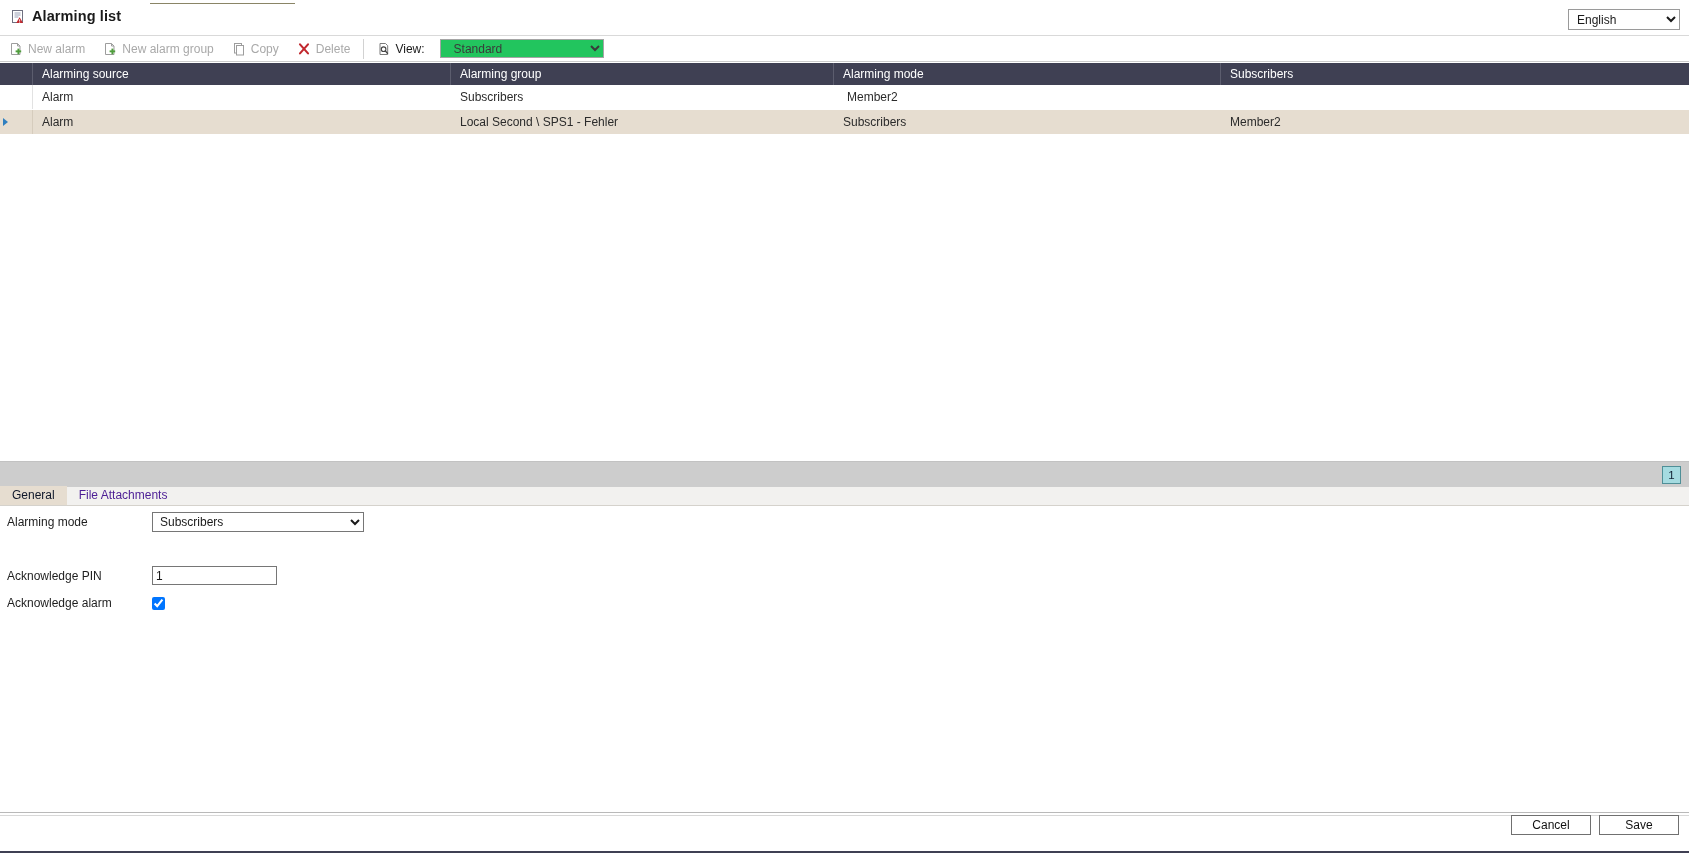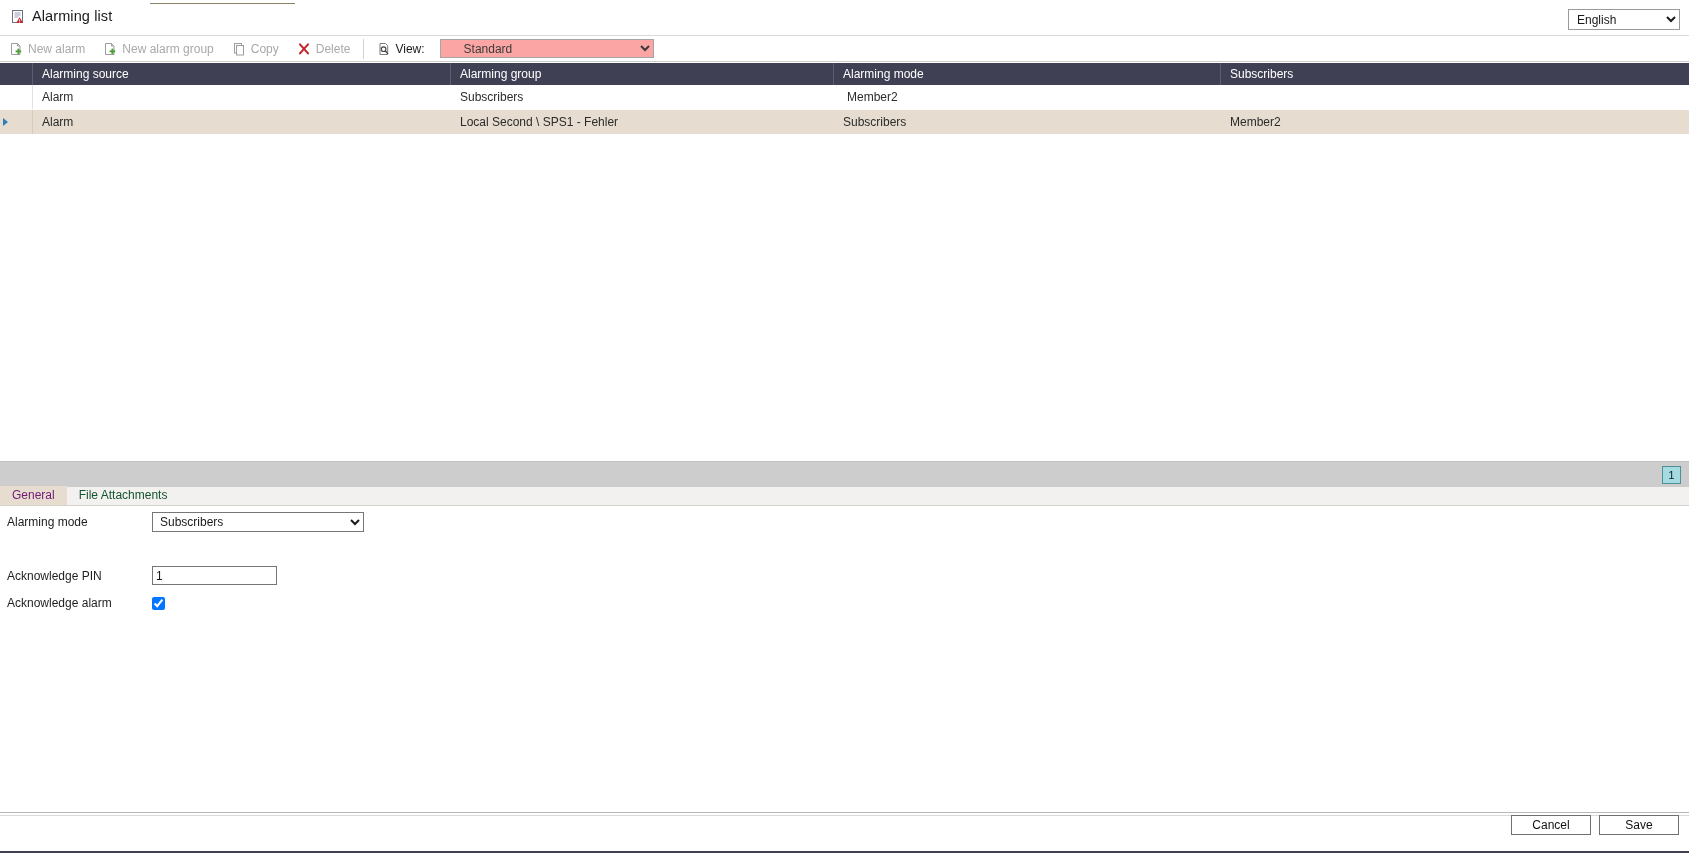--- a/index.html
+++ b/index.html
@@ -54,21 +54,21 @@
     gap: 7px;
   }
   .title-icon {
     width: 15px;
     height: 15px;
     position: relative;
     display: inline-block;
   }
   .page-title {
     font-size: 14.5px;
-    font-weight: normal;
+    font-weight: bold;
     color: #1a1a1a;
     letter-spacing: 0.1px;
   }
   .lang-select {
     position: absolute;
     right: 9px;
     top: 5px;
     width: 112px;
     height: 21px;
     font-family: "Liberation Sans", sans-serif;
@@ -107,29 +107,29 @@
   .tb-btn.enabled { color: #1a1a1a; cursor: pointer; text-align: right; }
   .tb-sep {
     width: 1px;
     height: 20px;
     background: #d2d2d2;
     margin: 0 4px;
   }
   .tb-icon { width: 14px; height: 14px; position: relative; display:inline-block; flex: 0 0 14px; }
   .view-label { color:#1a1a1a; font-size:12px; margin-right:6px; }
   .view-select {
-    width: 214px;
+    width: 164px;
     height: 19px;
     font-family: "Liberation Sans", sans-serif;
     font-size: 12px;
     color: #3a3a3a;
-    background: #fca5a5;
+    background: #22c55e;
     border: 1px solid #a5a5a5;
     border-radius: 0;
-    padding-left: 19px;
+    padding-left: 9px;
     box-sizing: border-box;
   }
 
   
   .grid {
     position: absolute;
     top: 63px; left: 0;
     width: 1689px;
     height: 398px;
     background: #ffffff;
@@ -230,28 +230,28 @@
     border-bottom: 1px solid #d5d2cc;
     box-sizing: border-box;
     display: flex;
     align-items: flex-end;
   }
   .tab {
     height: 19px;
     line-height: 19px;
     padding: 0 12px;
     font-size: 12px;
-    color: #14532d;
+    color: #4c1d95;
     box-sizing: border-box;
     cursor: pointer;
     white-space: nowrap;
   }
   .tab.active {
     background: #e6ddd0;
-    color: #701a75;
+    color: #0f172a;
   }
 
   
   .detail {
     position: absolute;
     top: 506px; left: 0;
     width: 1689px;
     height: 306px;
     background: #ffffff;
   }

